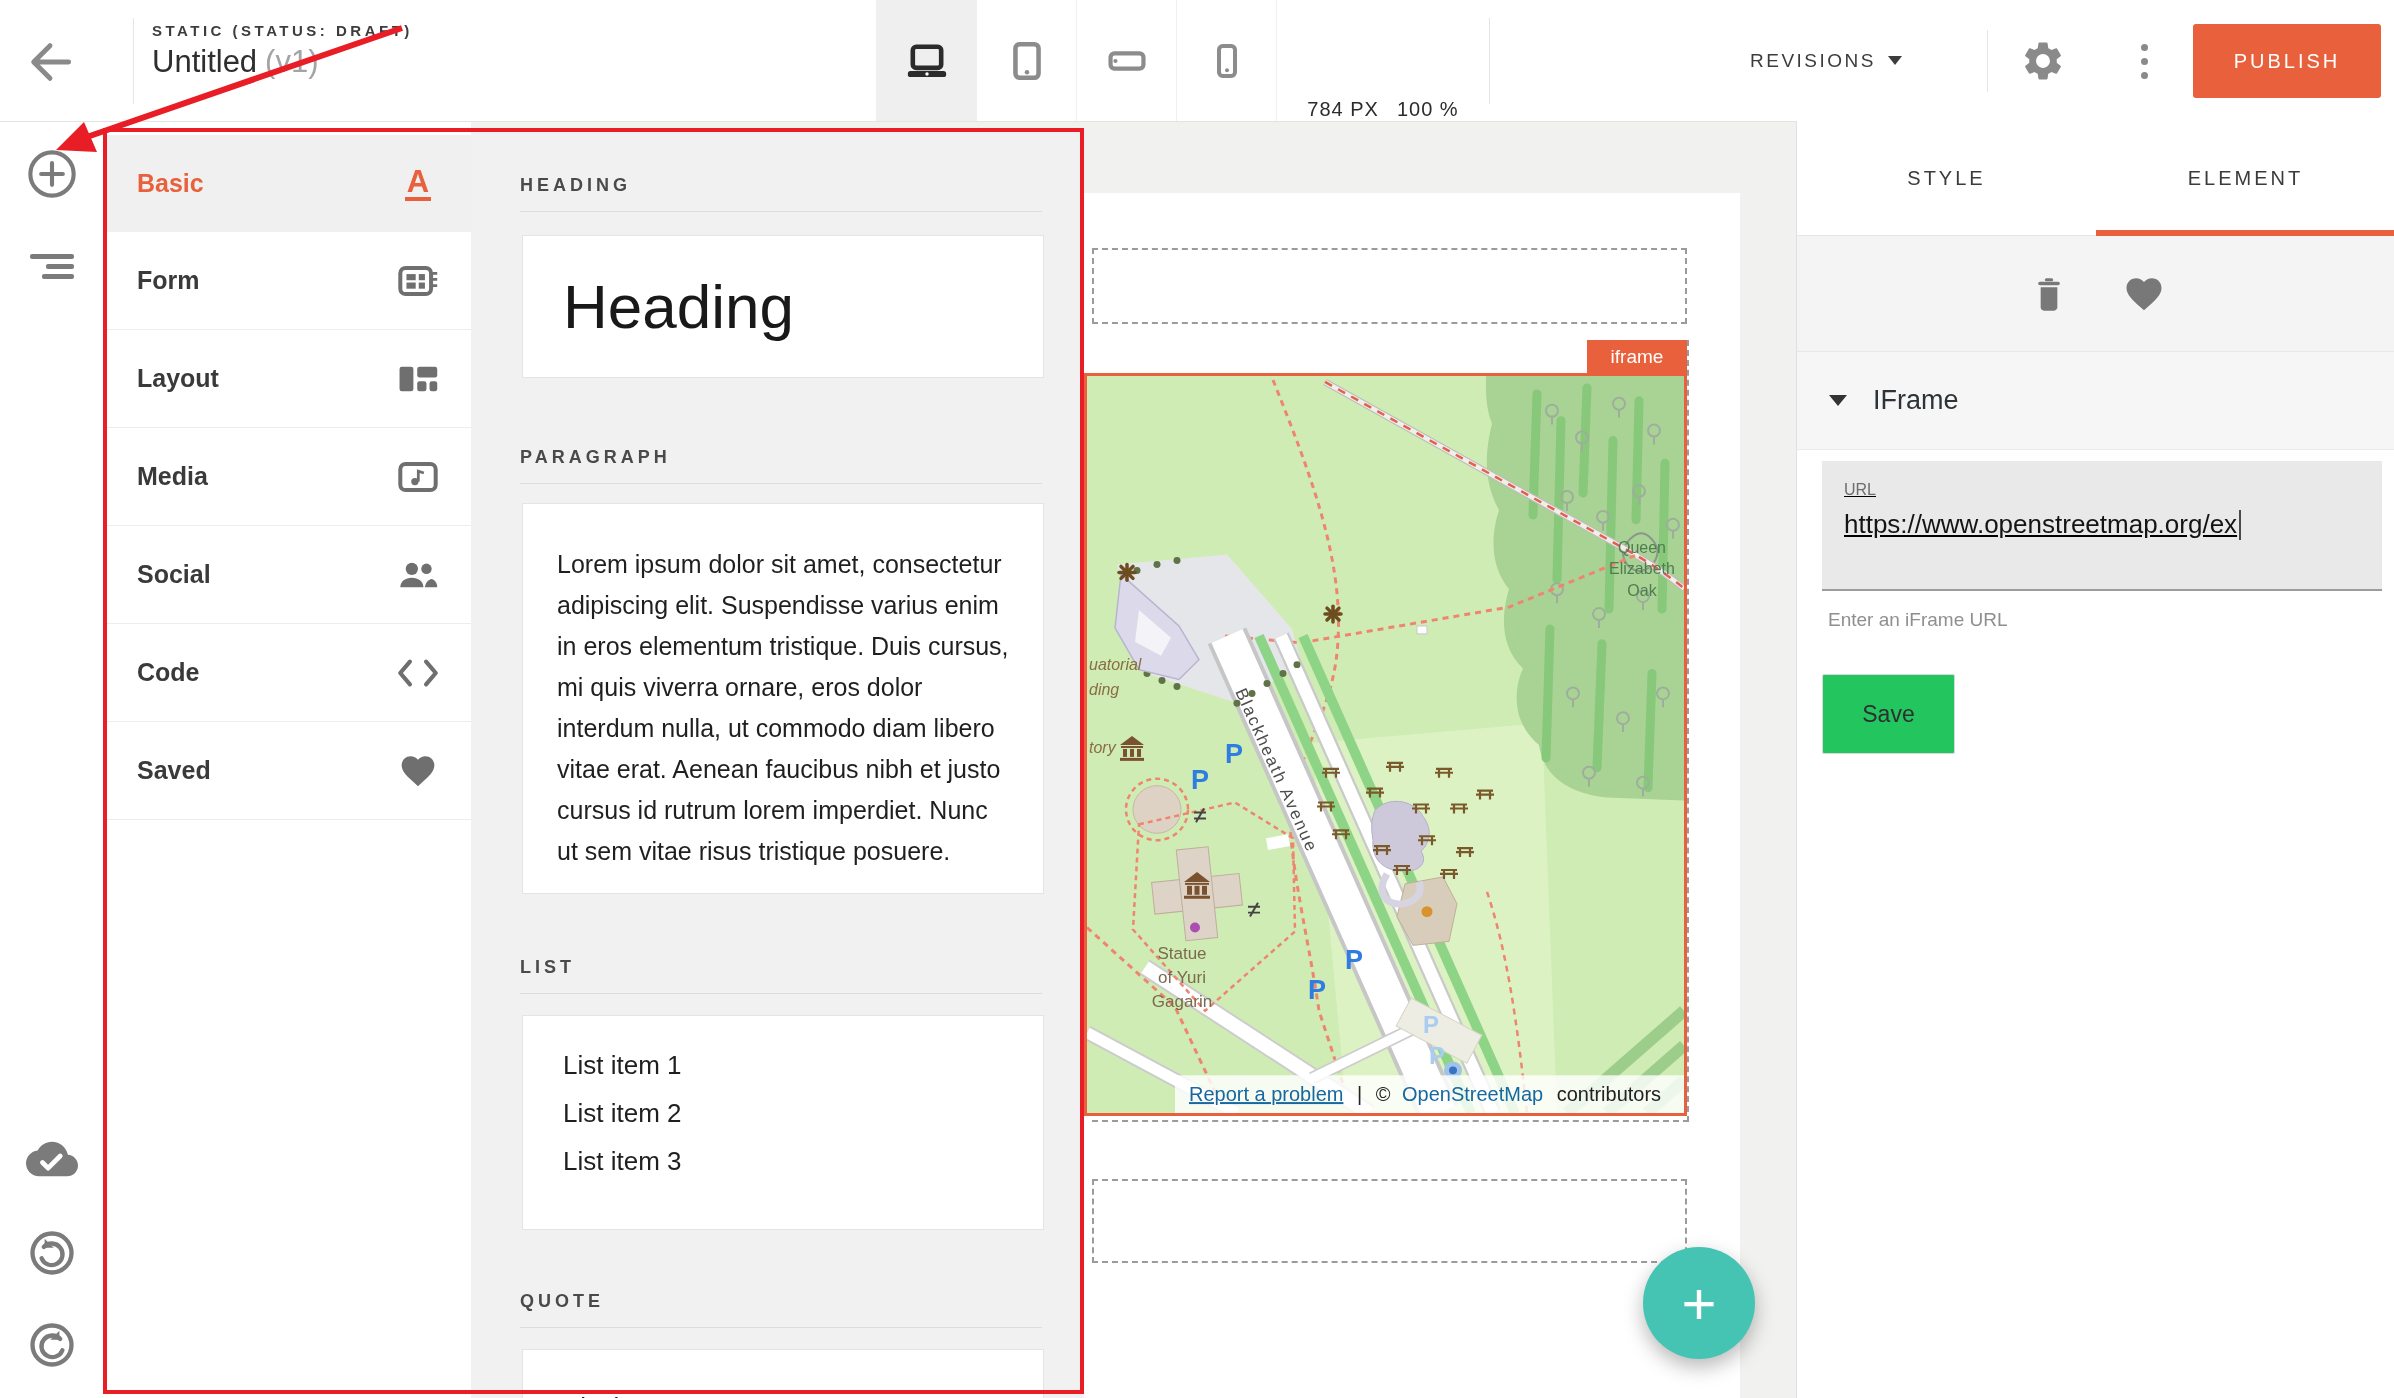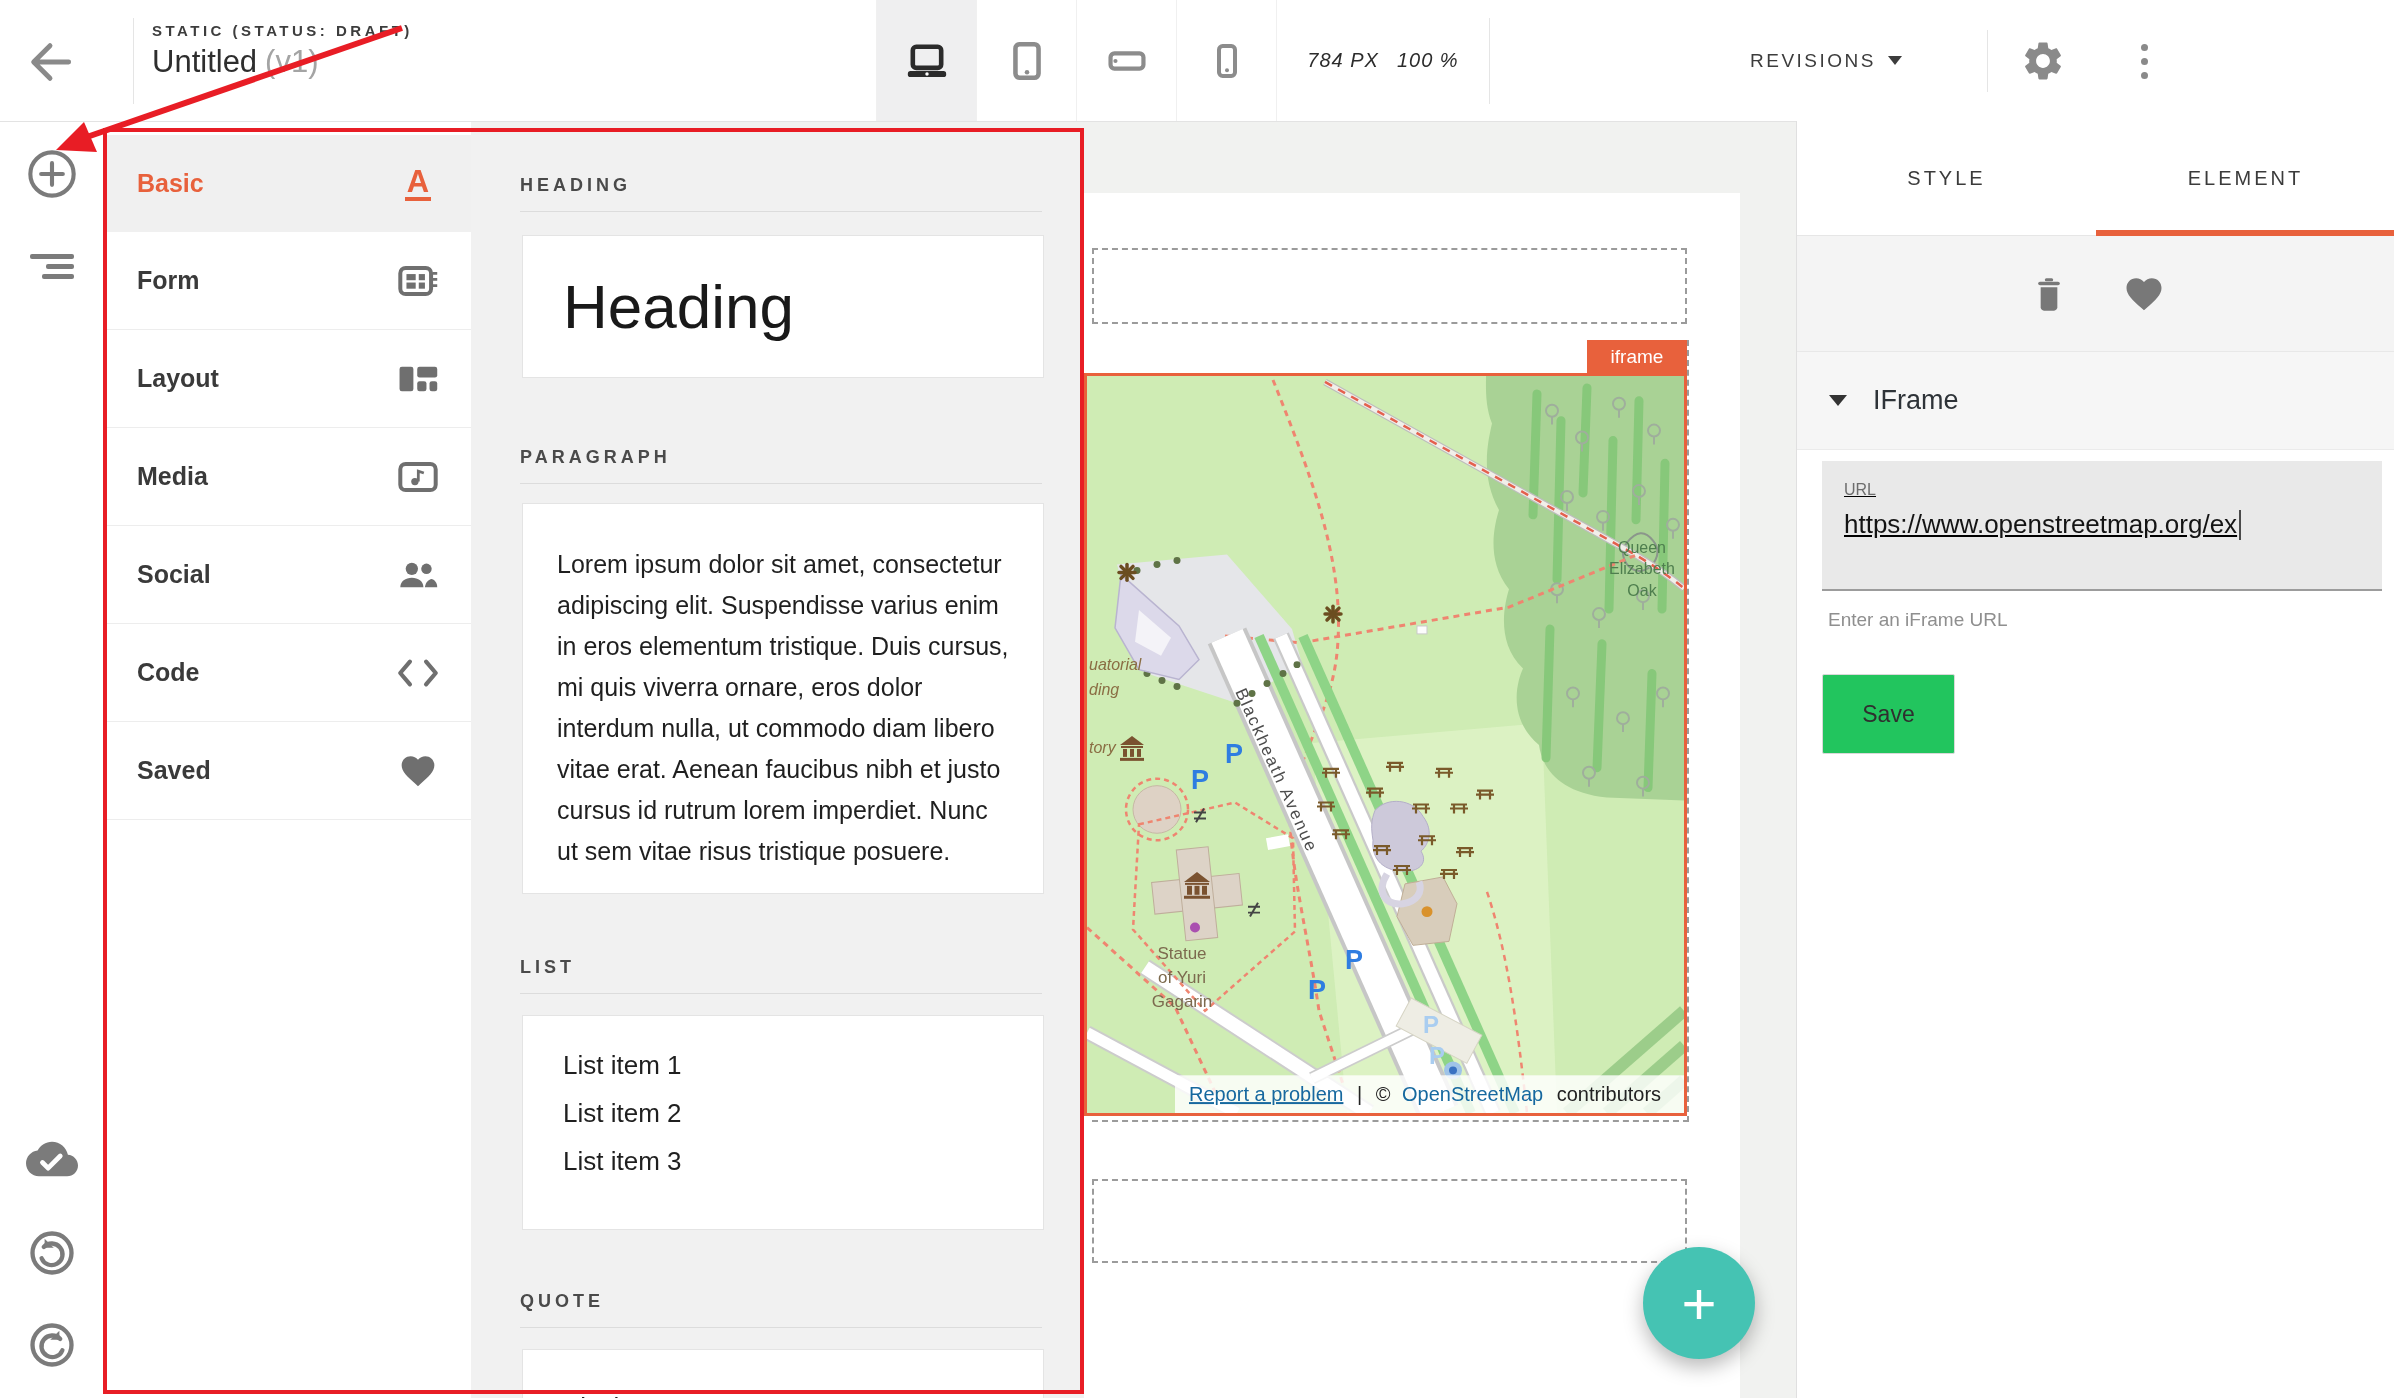--- a/index.html
+++ b/index.html
@@ -14,22 +14,22 @@
   #back-btn{left:22px;top:34px;width:56px;height:56px;color:#8a8a8a;cursor:pointer;}
   #titlebox{left:152px;top:22px;}
   #status-label{font-size:15px;letter-spacing:3.5px;color:#3d3d3d;font-weight:600;}
   #title-row{margin-top:5px;font-size:31px;color:#2e2e2e;}
   #title-version{color:#a4a4a4;font-weight:300;margin-left:8px;}
   #devices{left:876px;top:0;height:121px;display:flex;}
   .dev-cell{width:99px;height:121px;display:flex;align-items:center;justify-content:center;
             border-left:1px solid #f0f0f0;}
   .dev-cell:last-child{border-right:1px solid #f0f0f0;}
   .dev-cell.active{background:#efeff0;}
-  #sizebox{left:1278px;top:0;width:210px;height:121px;display:flex;align-items:center;justify-content:center;
-           gap:18px;font-size:20px;color:#2c2c2c;letter-spacing:1px;font-style:italic;}
+  #sizebox{left:1278px;top:0;width:210px;height:121px;display:flex;align-items:flex-end;justify-content:center;
+           gap:18px;font-size:20px;color:#2c2c2c;letter-spacing:1px;}
   #revisions{left:1750px;top:0;height:121px;display:flex;align-items:center;gap:12px;cursor:pointer;}
   #revisions-label{font-size:19px;letter-spacing:2.5px;color:#3c3c3c;}
   .caret-down{width:0;height:0;border-left:7px solid transparent;border-right:7px solid transparent;
               border-top:9px solid #3c3c3c;}
   #gear-btn{left:2020px;top:38px;width:46px;height:46px;color:#8a8a8a;cursor:pointer;}
   #kebab-btn{left:2132px;top:38px;width:24px;height:46px;display:flex;flex-direction:column;
              align-items:center;justify-content:center;gap:7px;cursor:pointer;}
   .kdot{width:7px;height:7px;border-radius:50%;background:#8a8a8a;}
   #publish-btn{left:2193px;top:24px;width:188px;height:74px;background:#e8613c;color:#fff;border-radius:3px;
                display:flex;align-items:center;justify-content:center;font-size:20px;letter-spacing:3px;cursor:pointer;}
@@ -183,20 +183,23 @@
     <div id="gear-btn" class="abs">
       <svg viewBox="0 0 24 24" width="46" height="46" fill="#8a8a8a">
         <path d="M19.14 12.94c.04-.3.06-.61.06-.94s-.02-.64-.07-.94l2.03-1.58c.18-.14.23-.41.12-.61l-1.92-3.32c-.12-.22-.37-.29-.59-.22l-2.39.96c-.5-.38-1.03-.7-1.62-.94l-.36-2.54c-.04-.24-.24-.41-.48-.41h-3.84c-.24 0-.43.17-.47.41l-.36 2.54c-.59.24-1.13.57-1.62.94l-2.39-.96c-.22-.08-.47 0-.59.22L2.74 8.87c-.12.21-.08.47.12.61l2.03 1.58c-.05.3-.09.63-.09.94s.02.64.07.94l-2.03 1.58c-.18.14-.23.41-.12.61l1.92 3.32c.12.22.37.29.59.22l2.39-.96c.5.38 1.03.7 1.62.94l.36 2.54c.05.24.24.41.48.41h3.84c.24 0 .44-.17.47-.41l.36-2.54c.59-.24 1.13-.56 1.62-.94l2.39.96c.22.08.47 0 .59-.22l1.92-3.32c.12-.22.07-.47-.12-.61l-2.01-1.58zM12 15.6c-1.98 0-3.6-1.62-3.6-3.6s1.62-3.6 3.6-3.6 3.6 1.62 3.6 3.6-1.62 3.6-3.6 3.6z"></path>
       </svg>
     </div>
     <div id="kebab-btn" class="abs">
       <span class="kdot"></span>
       <span class="kdot"></span>
       <span class="kdot"></span>
     </div>
+    <div id="publish-btn" class="abs">
+      <span>PUBLISH</span>
+    </div>
   </div>
 
   <div id="left-rail" class="abs">
     <div id="add-btn" class="abs rail-ic">
       <svg viewBox="0 0 24 24" width="52" height="52">
         <circle cx="12" cy="12" r="10" fill="none" stroke="#7b7b7b" stroke-width="1.9"></circle>
         <path d="M12 7v10M7 12h10" stroke="#7b7b7b" stroke-width="1.9" stroke-linecap="round"></path>
       </svg>
     </div>
     <div id="reorder-btn" class="abs">

